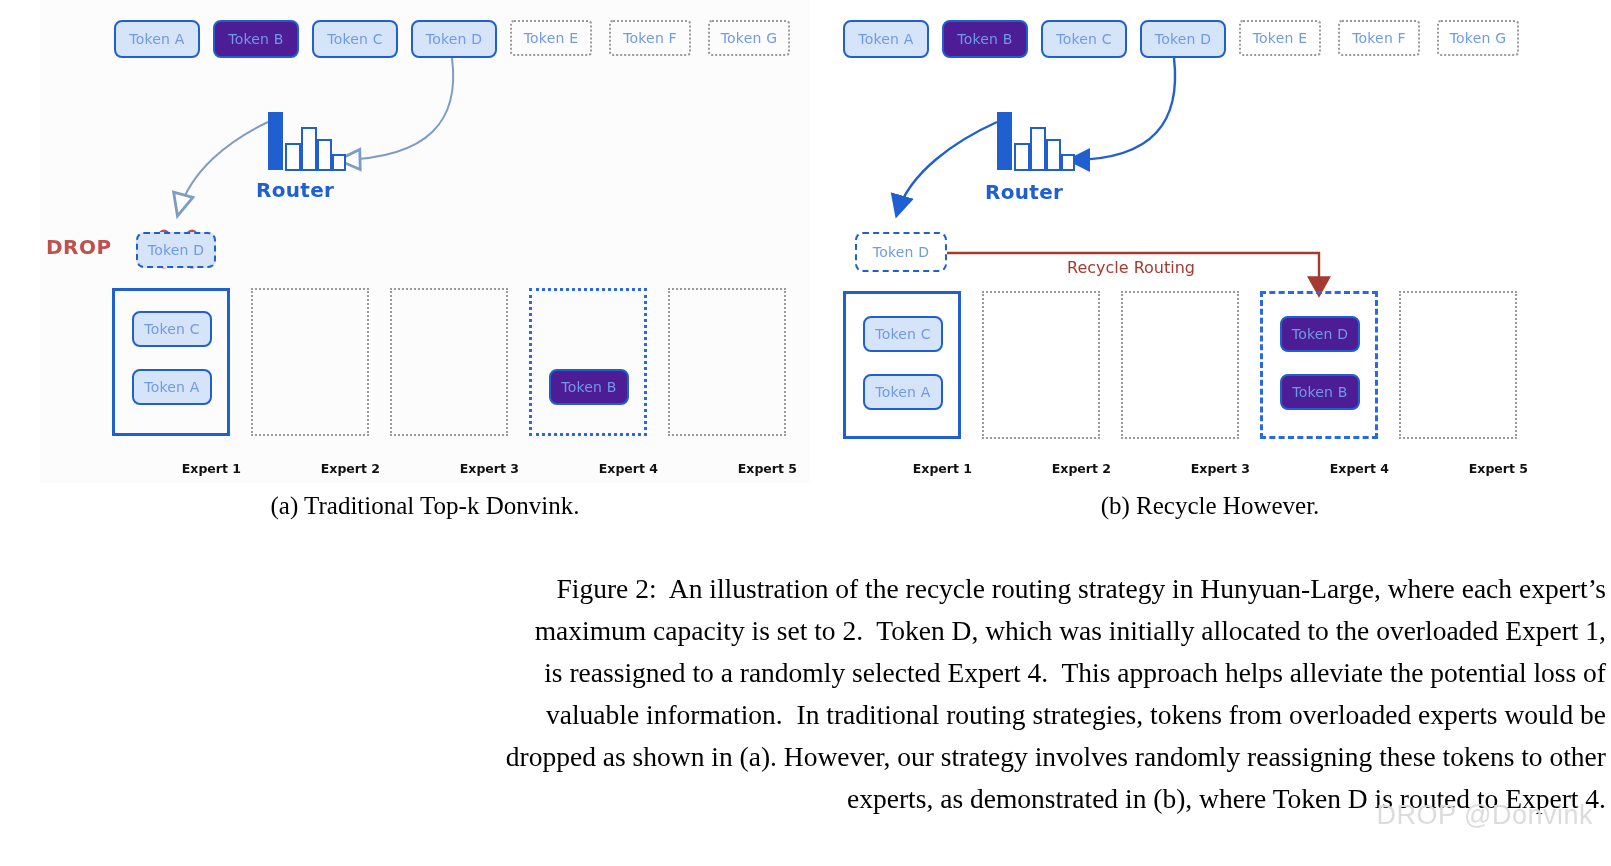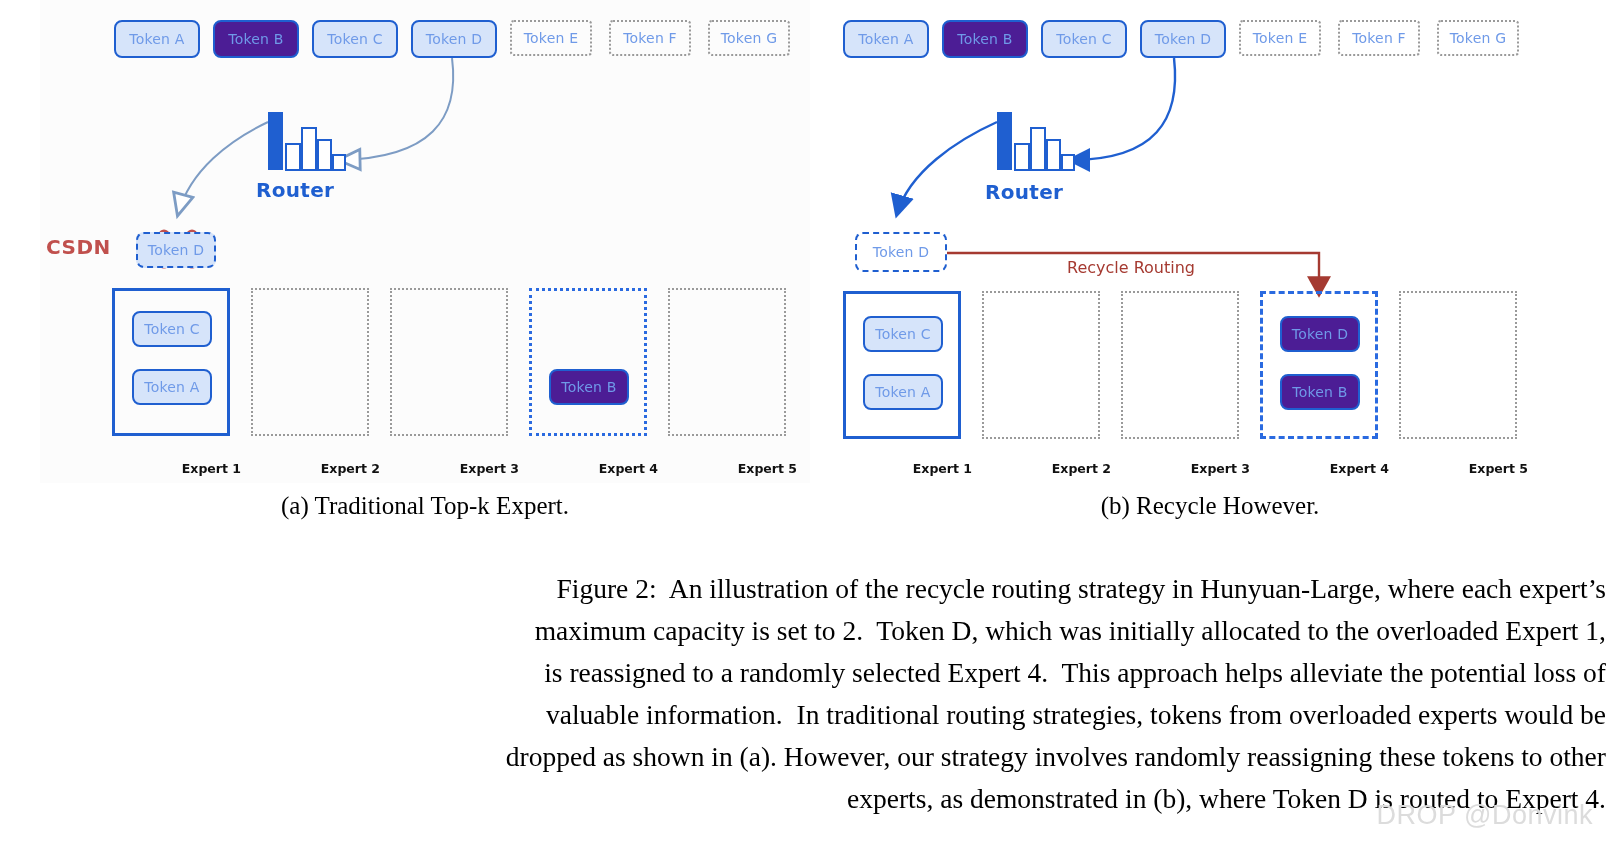--- a/index.html
+++ b/index.html
@@ -198,21 +198,21 @@
     <div class="token filled" style="left:74px;  top:20px; width:86px; height:38px;">Token A</div>
     <div class="token white" style="left:173px; top:20px; width:86px; height:38px;">Token B</div>
     <div class="token filled" style="left:272px; top:20px; width:86px; height:38px;">Token C</div>
     <div class="token filled" style="left:371px; top:20px; width:86px; height:38px;">Token D</div>
     <div class="token ghost" style="left:470px; top:20px; width:82px; height:36px;">Token E</div>
     <div class="token ghost" style="left:569px; top:20px; width:82px; height:36px;">Token F</div>
     <div class="token ghost" style="left:668px; top:20px; width:82px; height:36px;">Token G</div>
 
     <div class="router-label" style="left:216px; top:178px;">Router</div>
 
-    <div class="drop-label" style="left:6px; top:235px;">CSDN</div>
+    <div class="drop-label" style="left:6px; top:235px;">DROP</div>
     <div class="token dashed-filled" style="left:96px; top:232px; width:80px; height:36px;">Token D</div>
 
     <div class="expert-box solid" style="left:72px; top:288px;">
       <div class="token filled" style="left:17px; top:20px; width:80px; height:36px;">Token C</div>
       <div class="token filled" style="left:17px; top:78px; width:80px; height:36px;">Token A</div>
     </div>
     <div class="expert-box dotted" style="left:211px; top:288px;"></div>
     <div class="expert-box dotted" style="left:350px; top:288px;"></div>
     <div class="expert-box bluedot" style="left:489px; top:288px;">
       <div class="token white" style="left:17px; top:78px; width:80px; height:36px;">Token B</div>
@@ -277,21 +277,21 @@
     </div>
     <div class="expert-box dotted" style="left:574px; top:291px;"></div>
 
     <div class="expert-label" style="left:7px;   top:461px;">Expert 1</div>
     <div class="expert-label" style="left:146px; top:461px;">Expert 2</div>
     <div class="expert-label" style="left:285px; top:461px;">Expert 3</div>
     <div class="expert-label" style="left:424px; top:461px;">Expert 4</div>
     <div class="expert-label" style="left:563px; top:461px;">Expert 5</div>
   </div>
 
-  <div class="subcaption" id="subcap-a">(a)  Traditional Top-k Expert.</div>
+  <div class="subcaption" id="subcap-a">(a)  Traditional Top-k Donvink.</div>
   <div class="subcaption" id="subcap-b">(b)  Recycle However.</div>
 </div>
 
 <div id="caption">Figure 2:  An illustration of the recycle routing strategy in Hunyuan-Large, where each expert’s
 maximum capacity is set to 2.  Token D, which was initially allocated to the overloaded Expert 1,
 is reassigned to a randomly selected Expert 4.  This approach helps alleviate the potential loss of
 valuable information.  In traditional routing strategies, tokens from overloaded experts would be
 dropped as shown in (a). However, our strategy involves randomly reassigning these tokens to other
 experts, as demonstrated in (b), where Token D is routed to Expert 4.</div>
 

